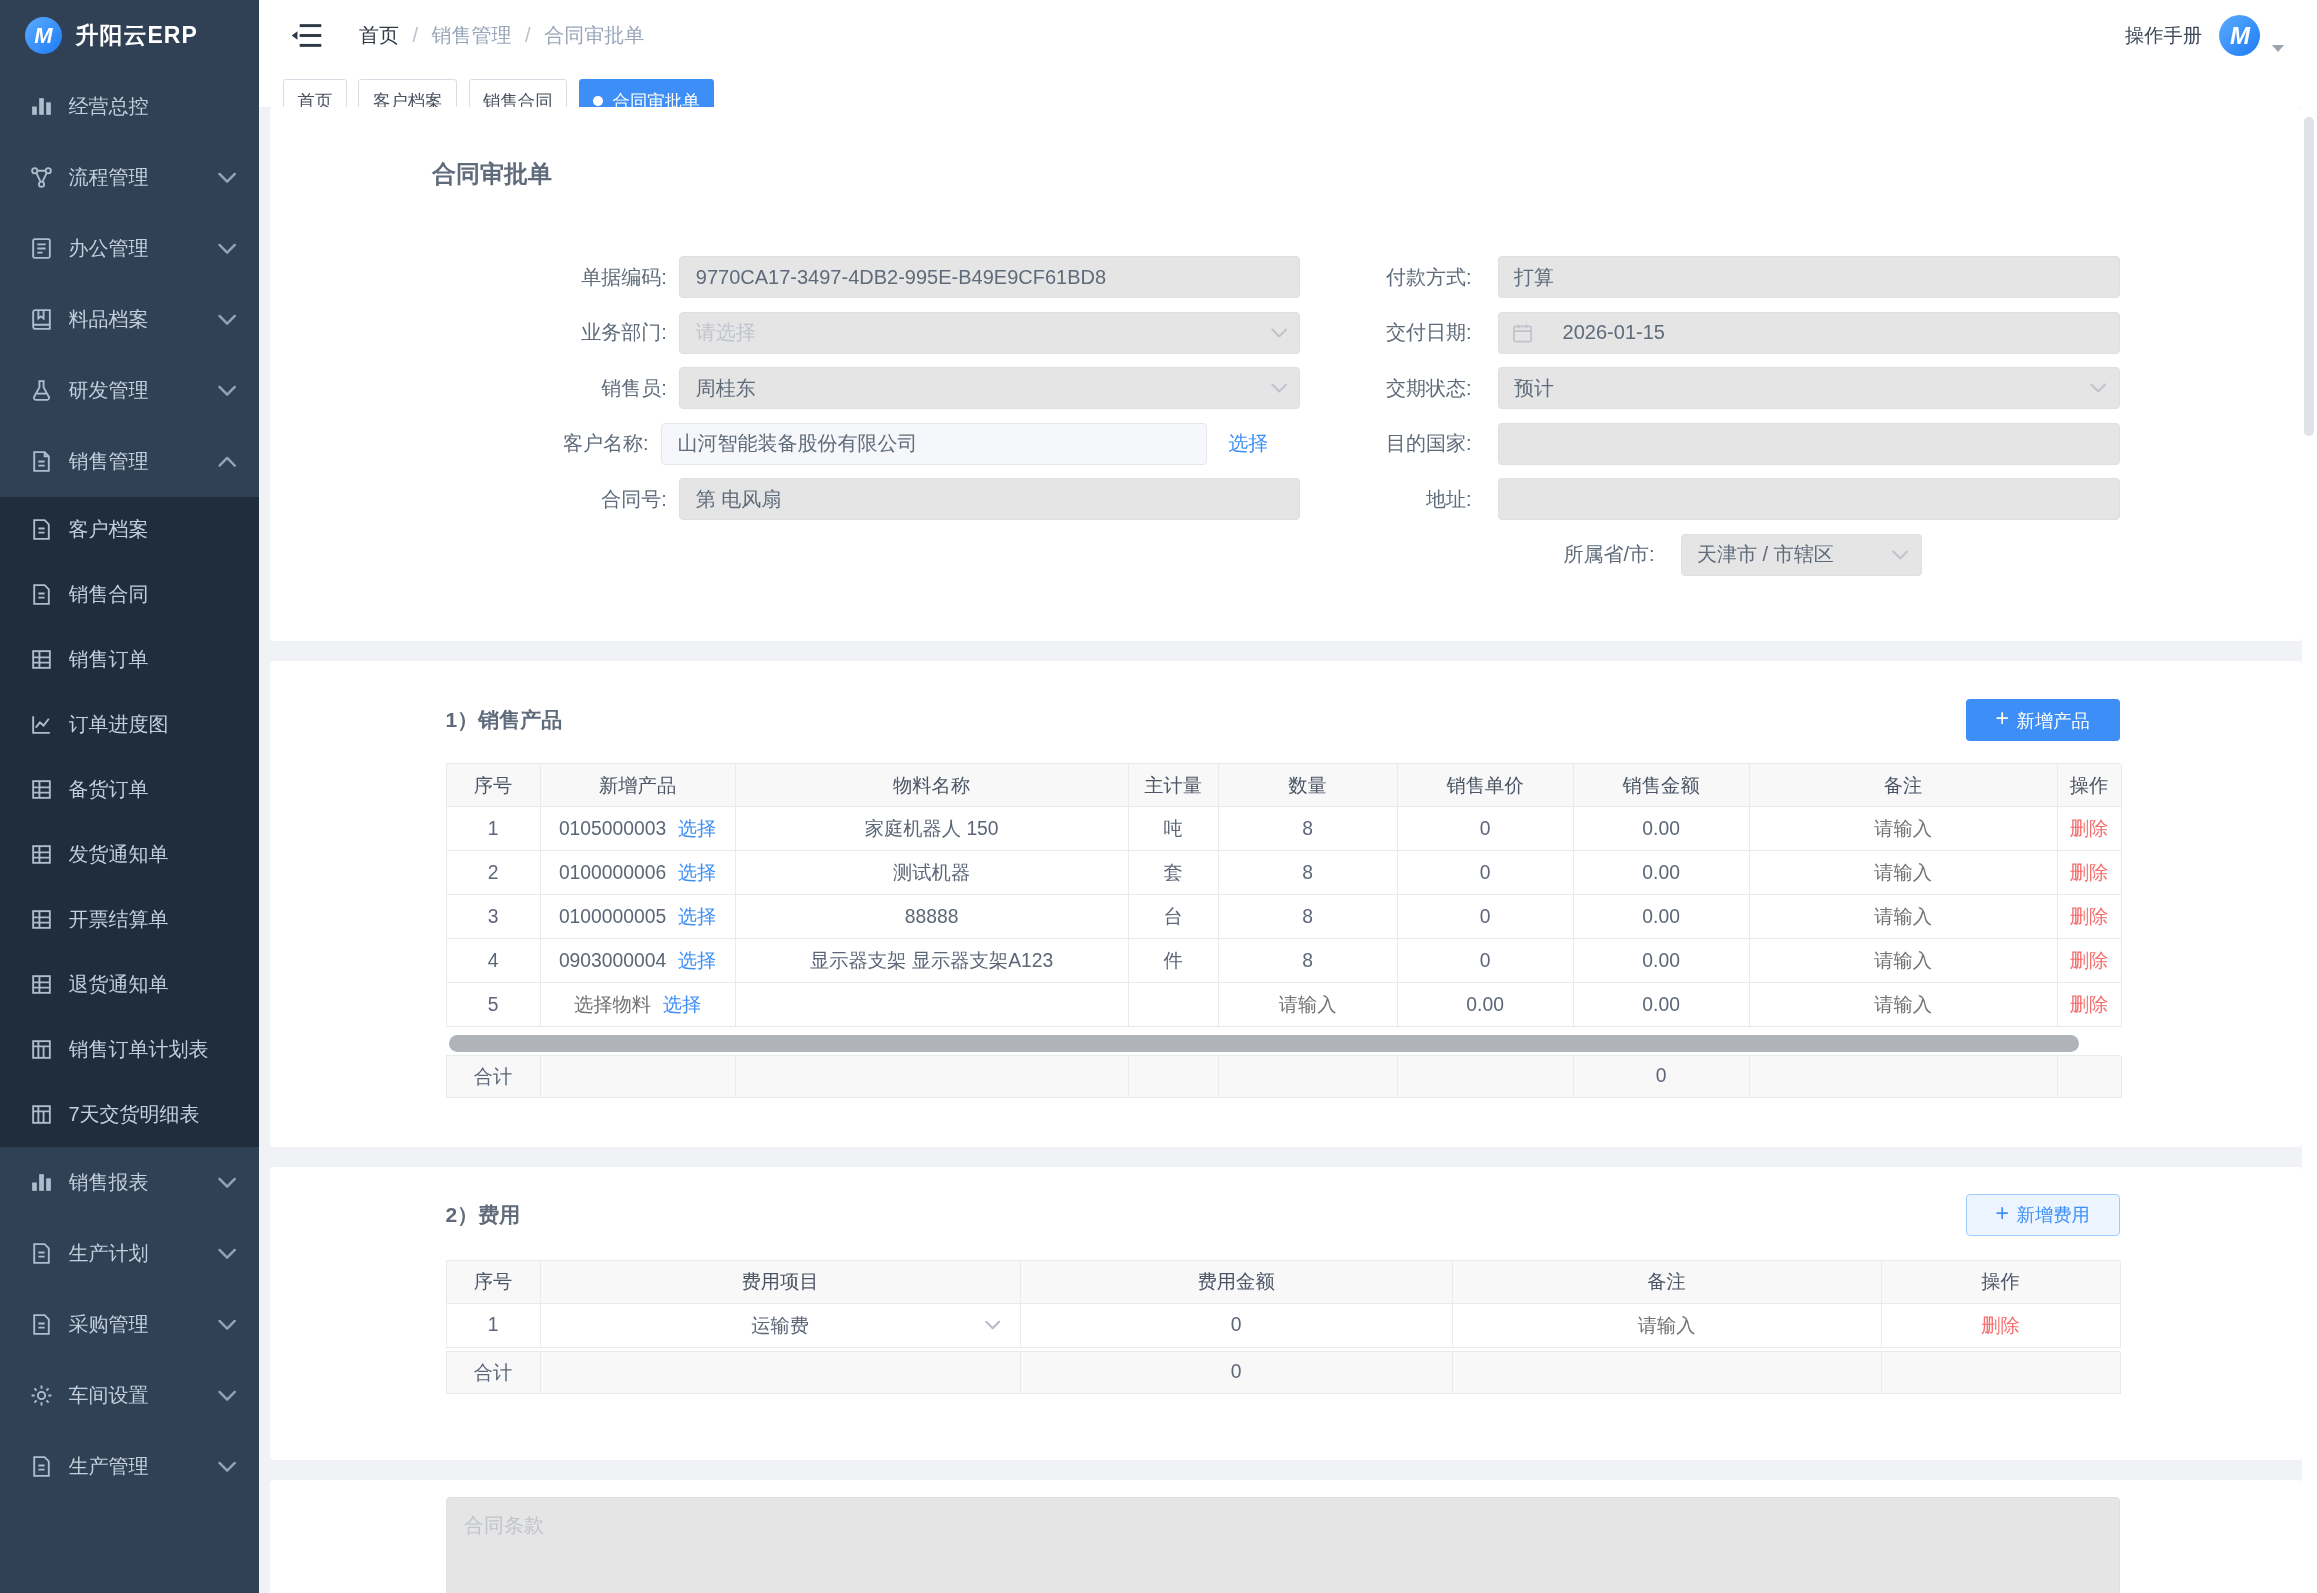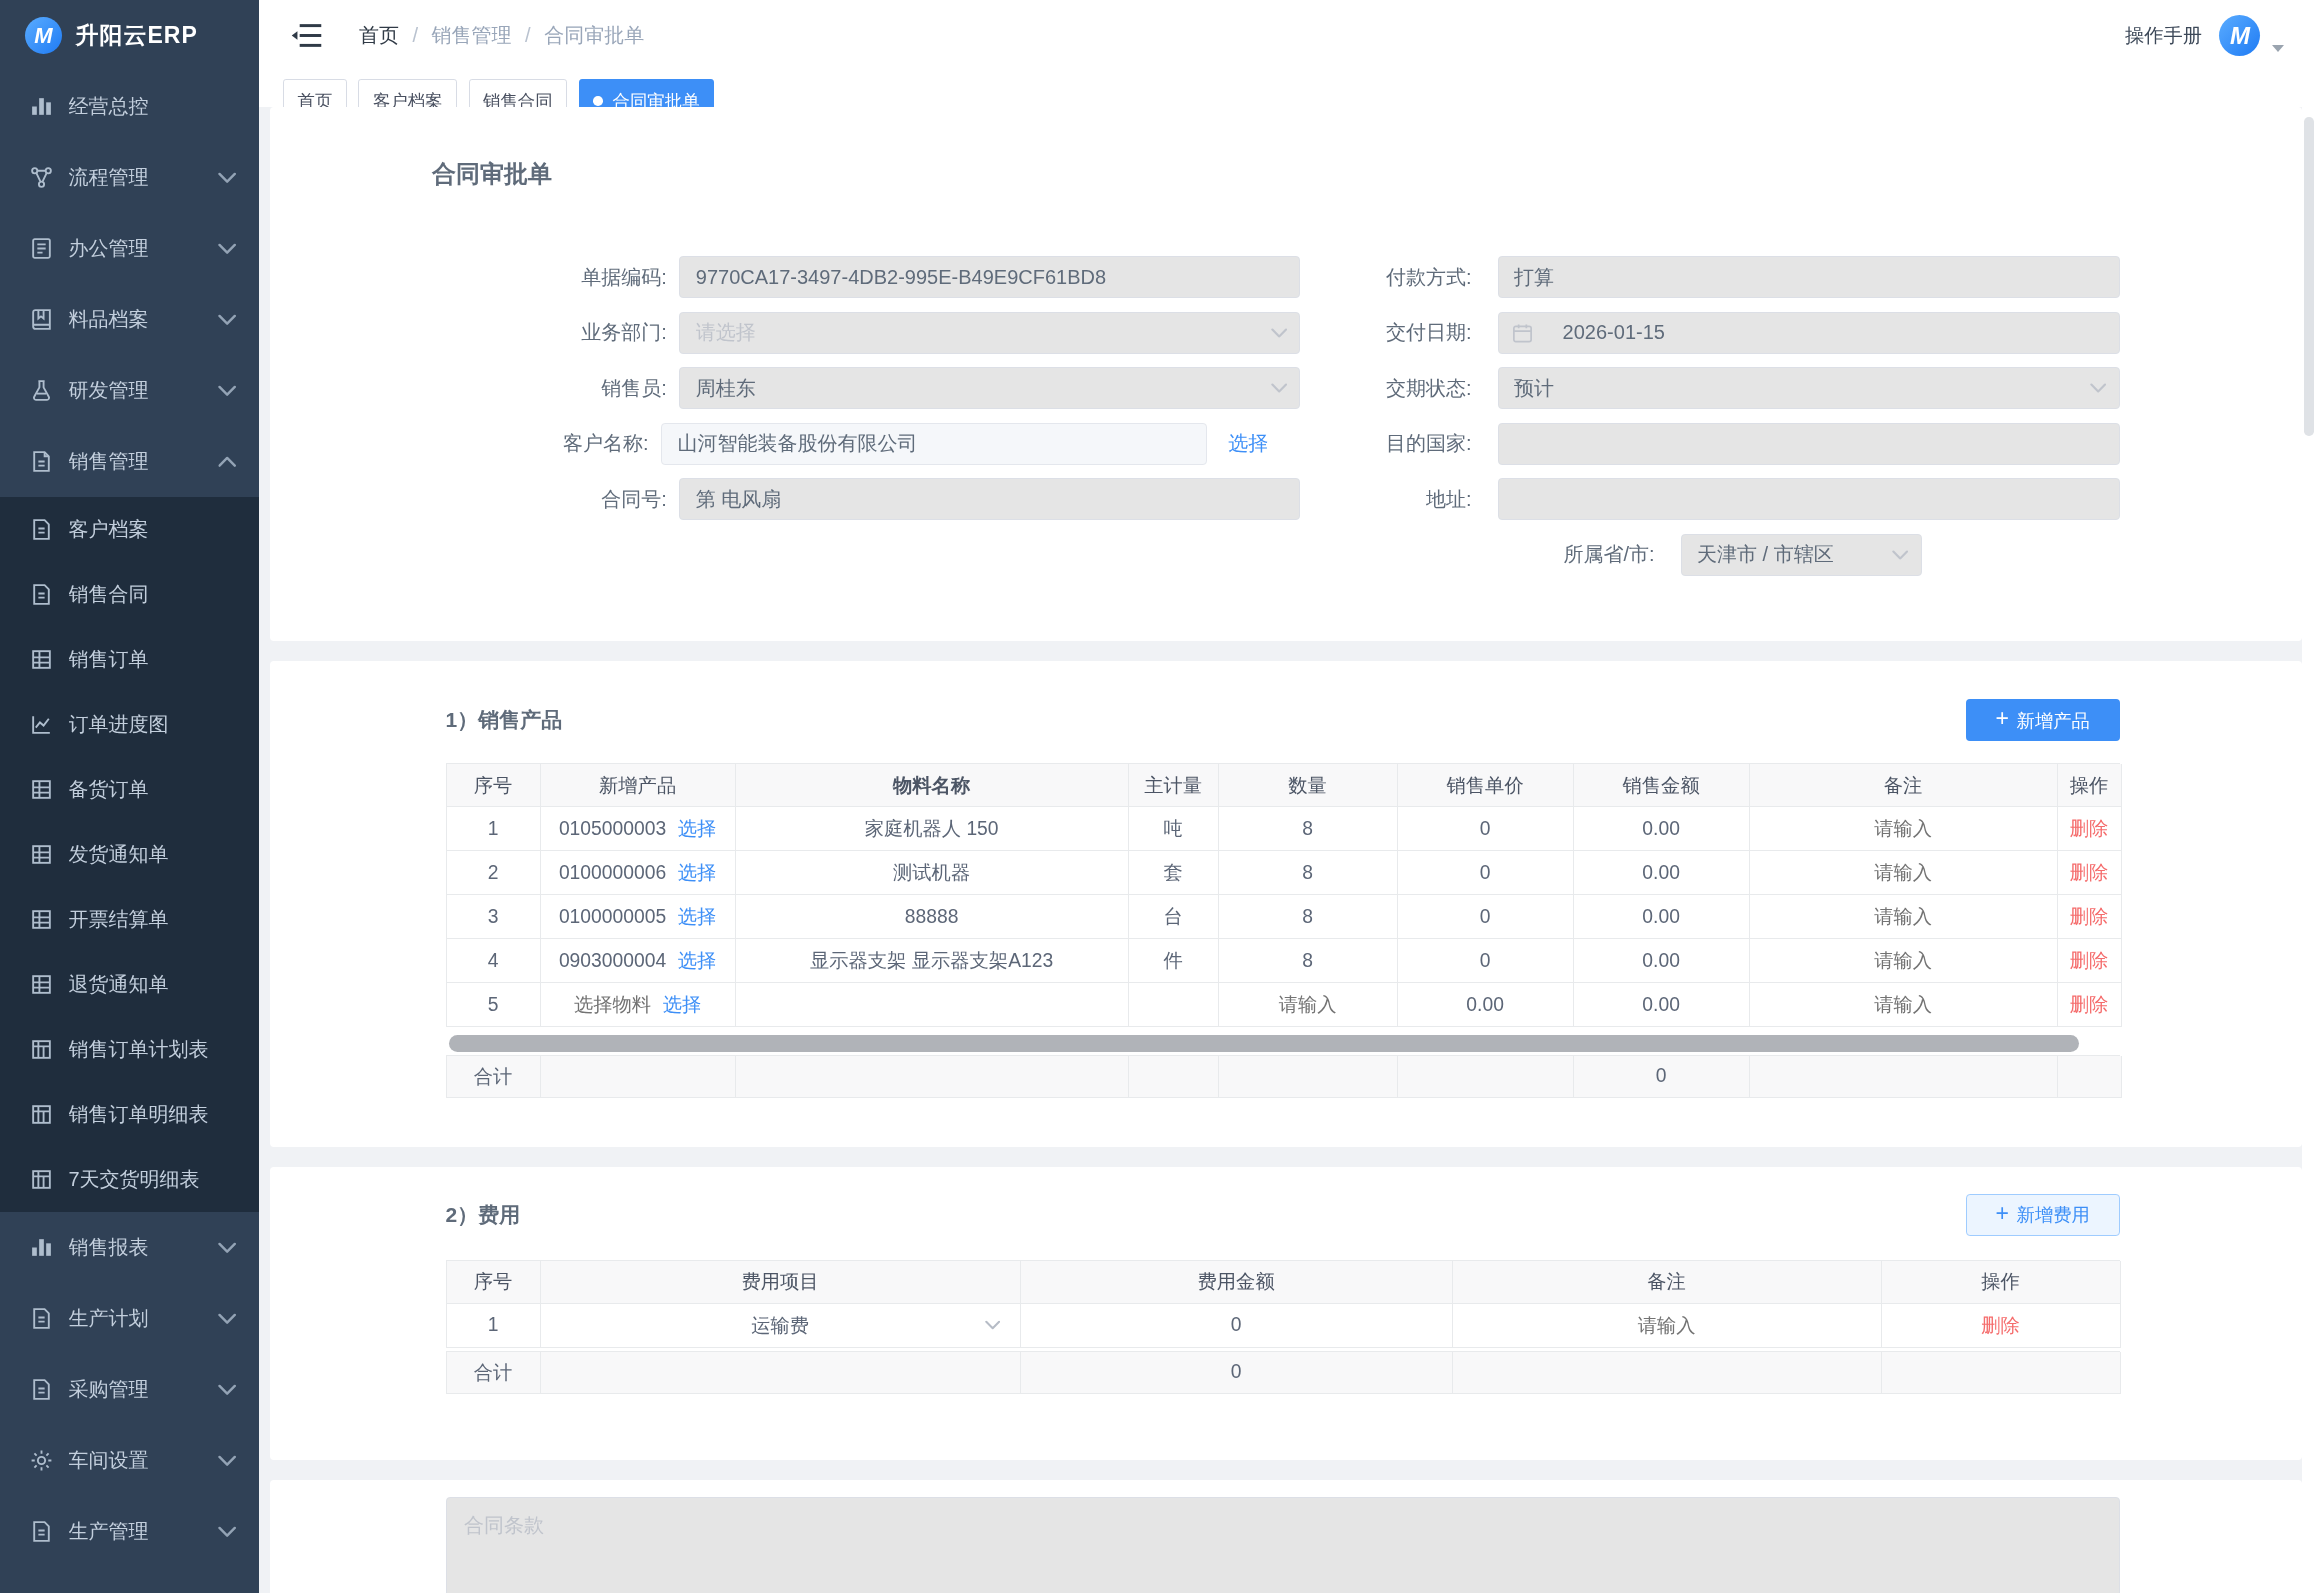--- a/index.html
+++ b/index.html
@@ -281,29 +281,20 @@
             <span class="mi-label">退货通知单</span>
           </div>
           <div class="menu-item sub">
             <span class="mi-icon">
               <svg viewBox="0 0 24 24" fill="none" stroke="currentColor" stroke-width="1.8">
                 <rect x="4" y="4" width="16" height="16"></rect>
                 <path d="M4 9h16M9 4v16M14 9v11"></path>
               </svg>
             </span>
             <span class="mi-label">销售订单计划表</span>
-          </div>
-          <div class="menu-item sub">
-            <span class="mi-icon">
-              <svg viewBox="0 0 24 24" fill="none" stroke="currentColor" stroke-width="1.8">
-                <rect x="4" y="4" width="16" height="16"></rect>
-                <path d="M4 9h16M9 4v16M14 9v11"></path>
-              </svg>
-            </span>
-            <span class="mi-label">销售订单明细表</span>
           </div>
           <div class="menu-item sub">
             <span class="mi-icon">
               <svg viewBox="0 0 24 24" fill="none" stroke="currentColor" stroke-width="1.8">
                 <rect x="4" y="4" width="16" height="16"></rect>
                 <path d="M4 9h16M9 4v16M14 9v11"></path>
               </svg>
             </span>
             <span class="mi-label">7天交货明细表</span>
           </div>
@@ -514,21 +505,21 @@
           <h3 class="sec-title">1）销售产品</h3>
           <button class="btn-add solid">
             <span class="plus-glyph">+</span>
             <span>新增产品</span>
           </button>
         </div>
         <div class="tbl" id="products-table">
             <div class="trow thead">
               <div class="tcell" style="width: 94px;">序号</div>
               <div class="tcell" style="width: 195px;">新增产品</div>
-              <div class="tcell" style="width: 393px; font-weight: bold;">物料名称</div>
+              <div class="tcell" style="width: 393px;">物料名称</div>
               <div class="tcell" style="width: 90px;">主计量</div>
               <div class="tcell" style="width: 179px;">数量</div>
               <div class="tcell" style="width: 176px;">销售单价</div>
               <div class="tcell" style="width: 176px;">销售金额</div>
               <div class="tcell" style="width: 308px;">备注</div>
               <div class="tcell" style="width: 64px;">操作</div>
             </div>
             <div class="trow">
               <div class="tcell" style="width: 94px;">
                 <span>1</span>

